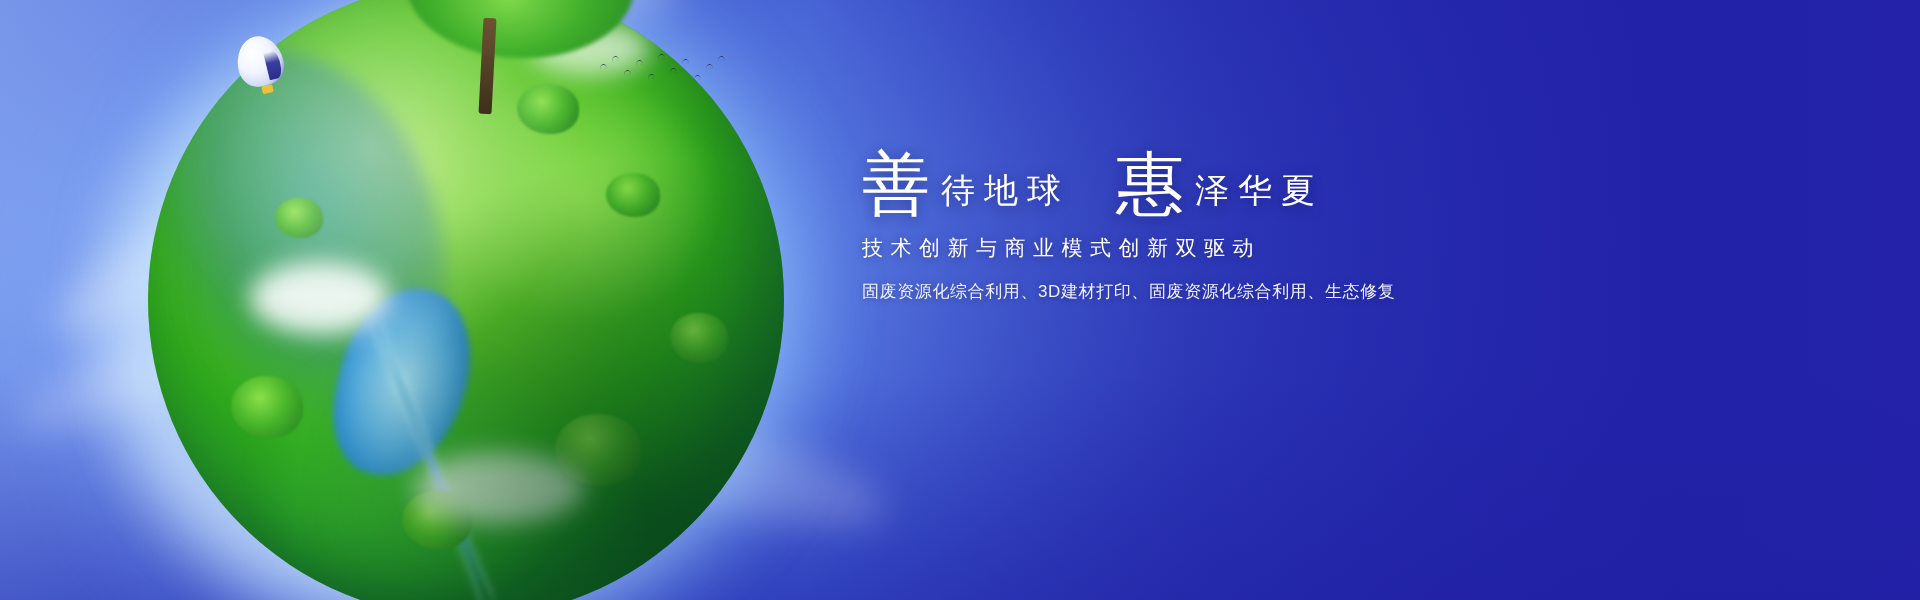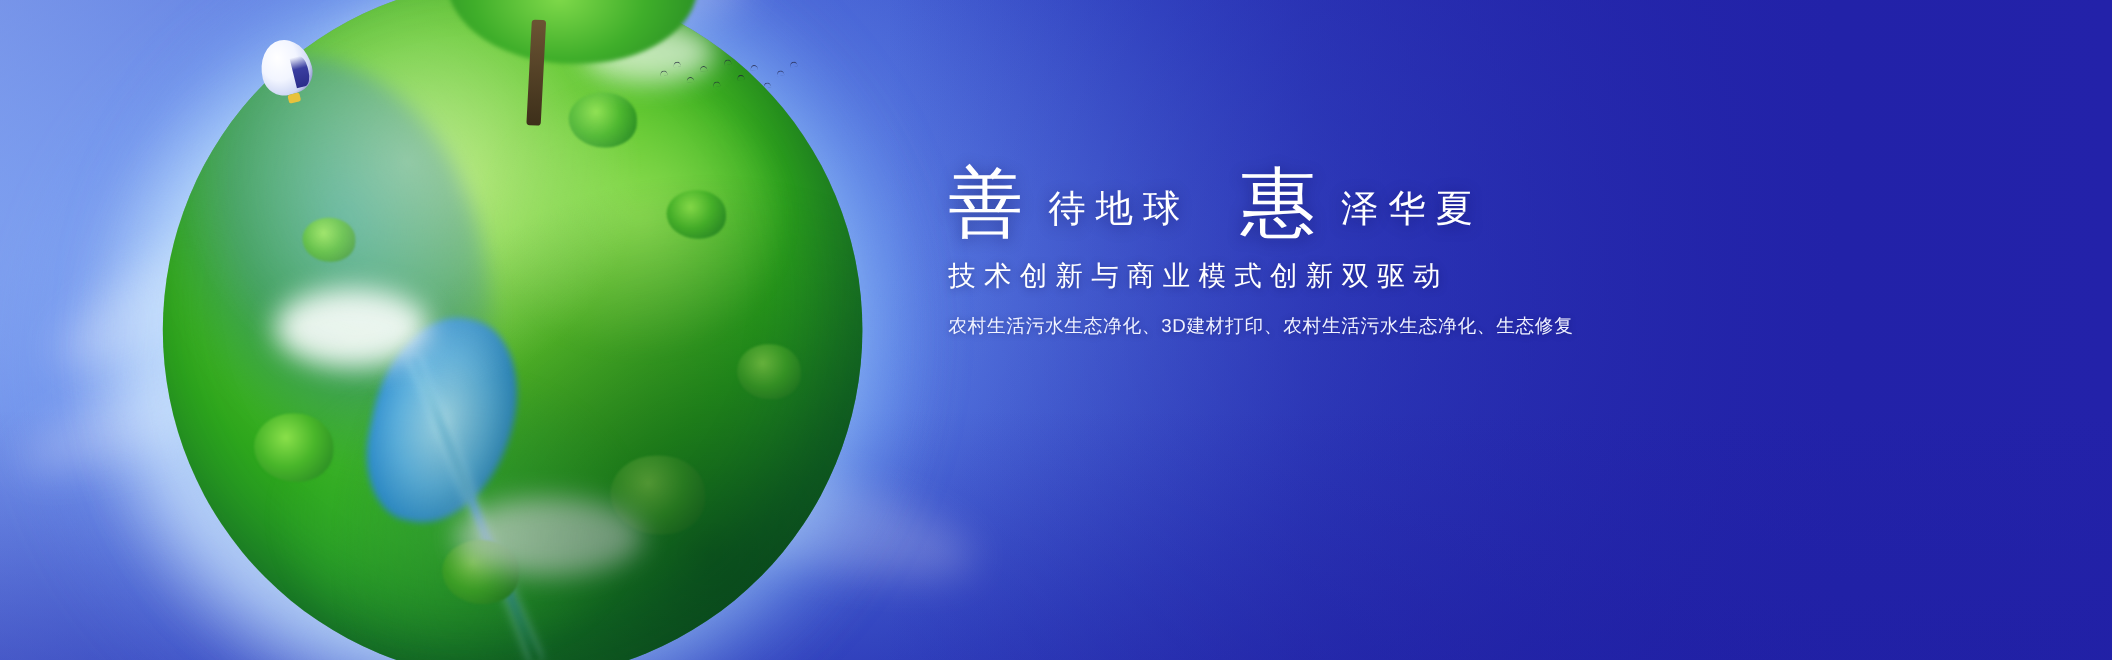--- a/index.html
+++ b/index.html
@@ -255,30 +255,30 @@
     font-weight: 400;
     letter-spacing: 1px;
     position: relative;
     top: 4px;
   }
   .hl-small {
     font-family: "Liberation Serif", "DejaVu Serif", serif;
     font-size: 34px;
     line-height: 1;
     letter-spacing: 9px;
-    margin-left: 22px;
+    margin-left: 10px;
     position: relative;
     top: -6px;
   }
   .hl-gap { width: 46px; }
 
   .subhead {
     margin-top: 20px;
     color: #ffffff;
-    font-size: 25px;
+    font-size: 21px;
     letter-spacing: 7.5px;
     white-space: nowrap;
     text-shadow: 0 1px 8px rgba(10,10,70,0.40);
   }
 
   .desc {
     margin-top: 18px;
     color: #f0f2ff;
     font-size: 17px;
     letter-spacing: 0.6px;
@@ -379,17 +379,17 @@
     <div class="headline">
       <span class="hl-big">善</span>
       <span class="hl-small">待地球</span>
       <span class="hl-gap"></span>
       <span class="hl-big">惠</span>
       <span class="hl-small">泽华夏</span>
     </div>
 
     <div class="subhead">技术创新与商业模式创新双驱动</div>
 
-    <div class="desc">农村生活污水生态净化、3D建材打印、农村生活污水生态净化、生态修复</div>
+    <div class="desc">固废资源化综合利用、3D建材打印、固废资源化综合利用、生态修复</div>
 
 
   </div>
 </div>
 
 </body></html>

